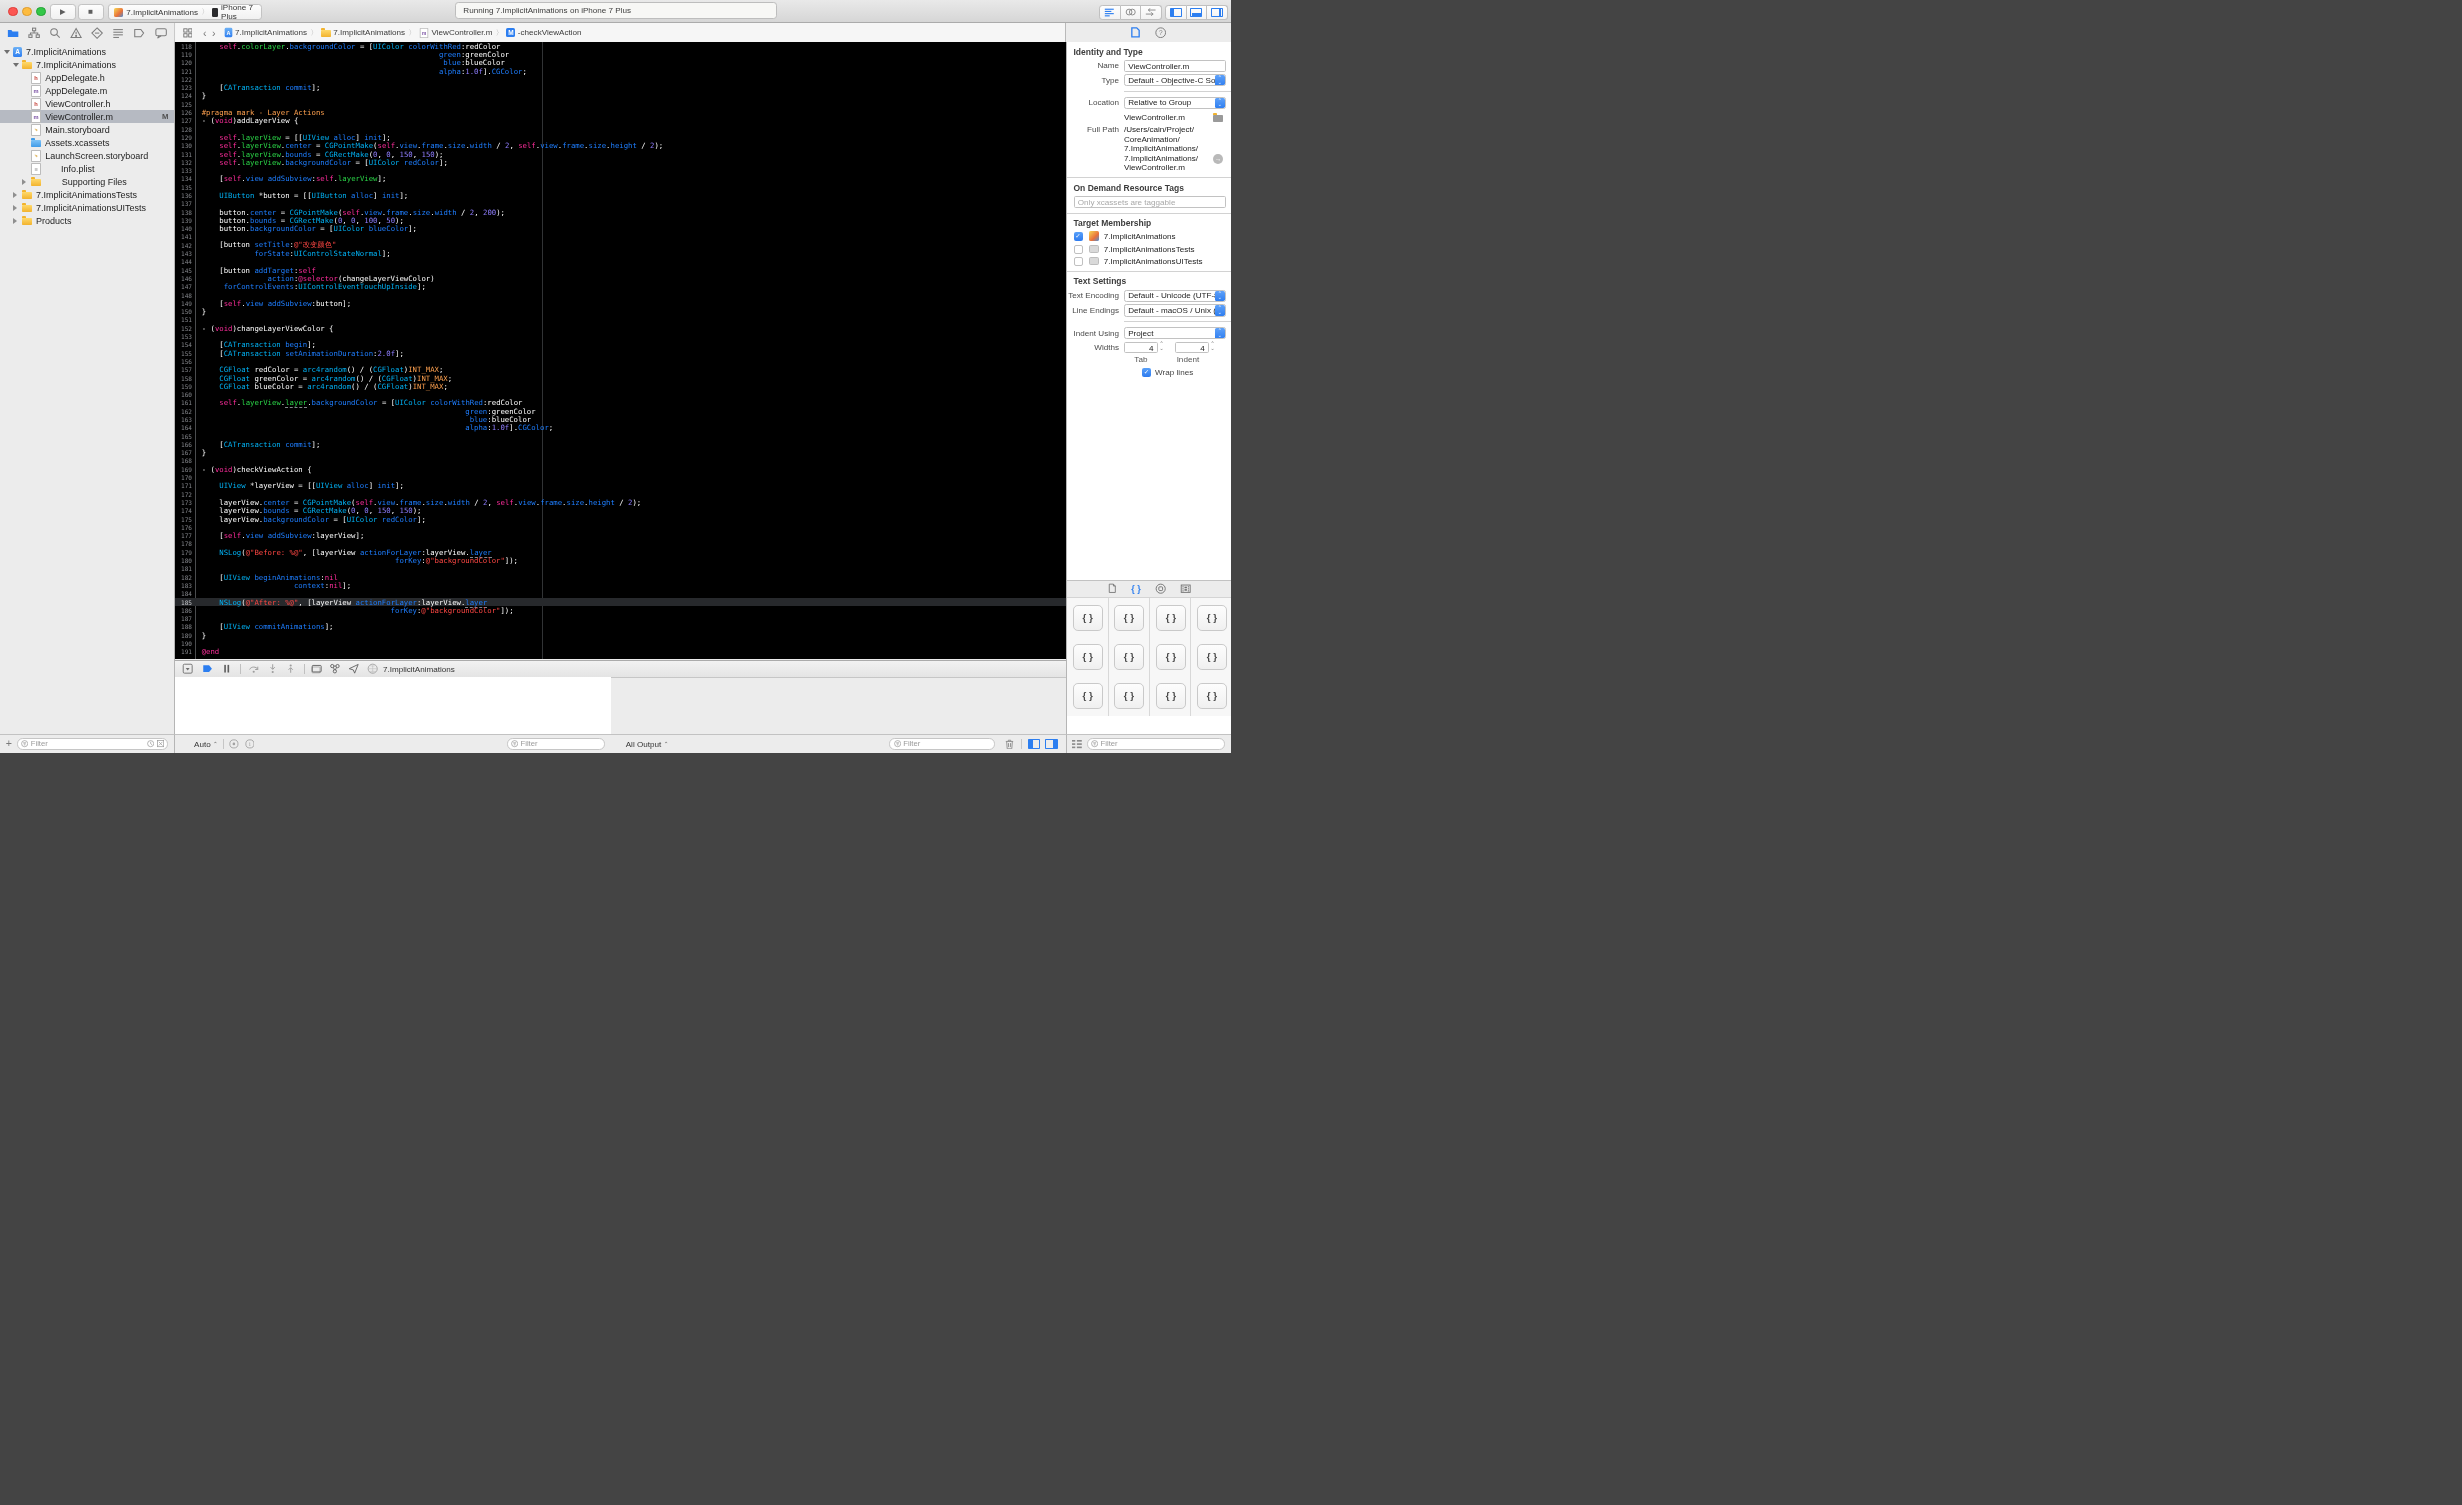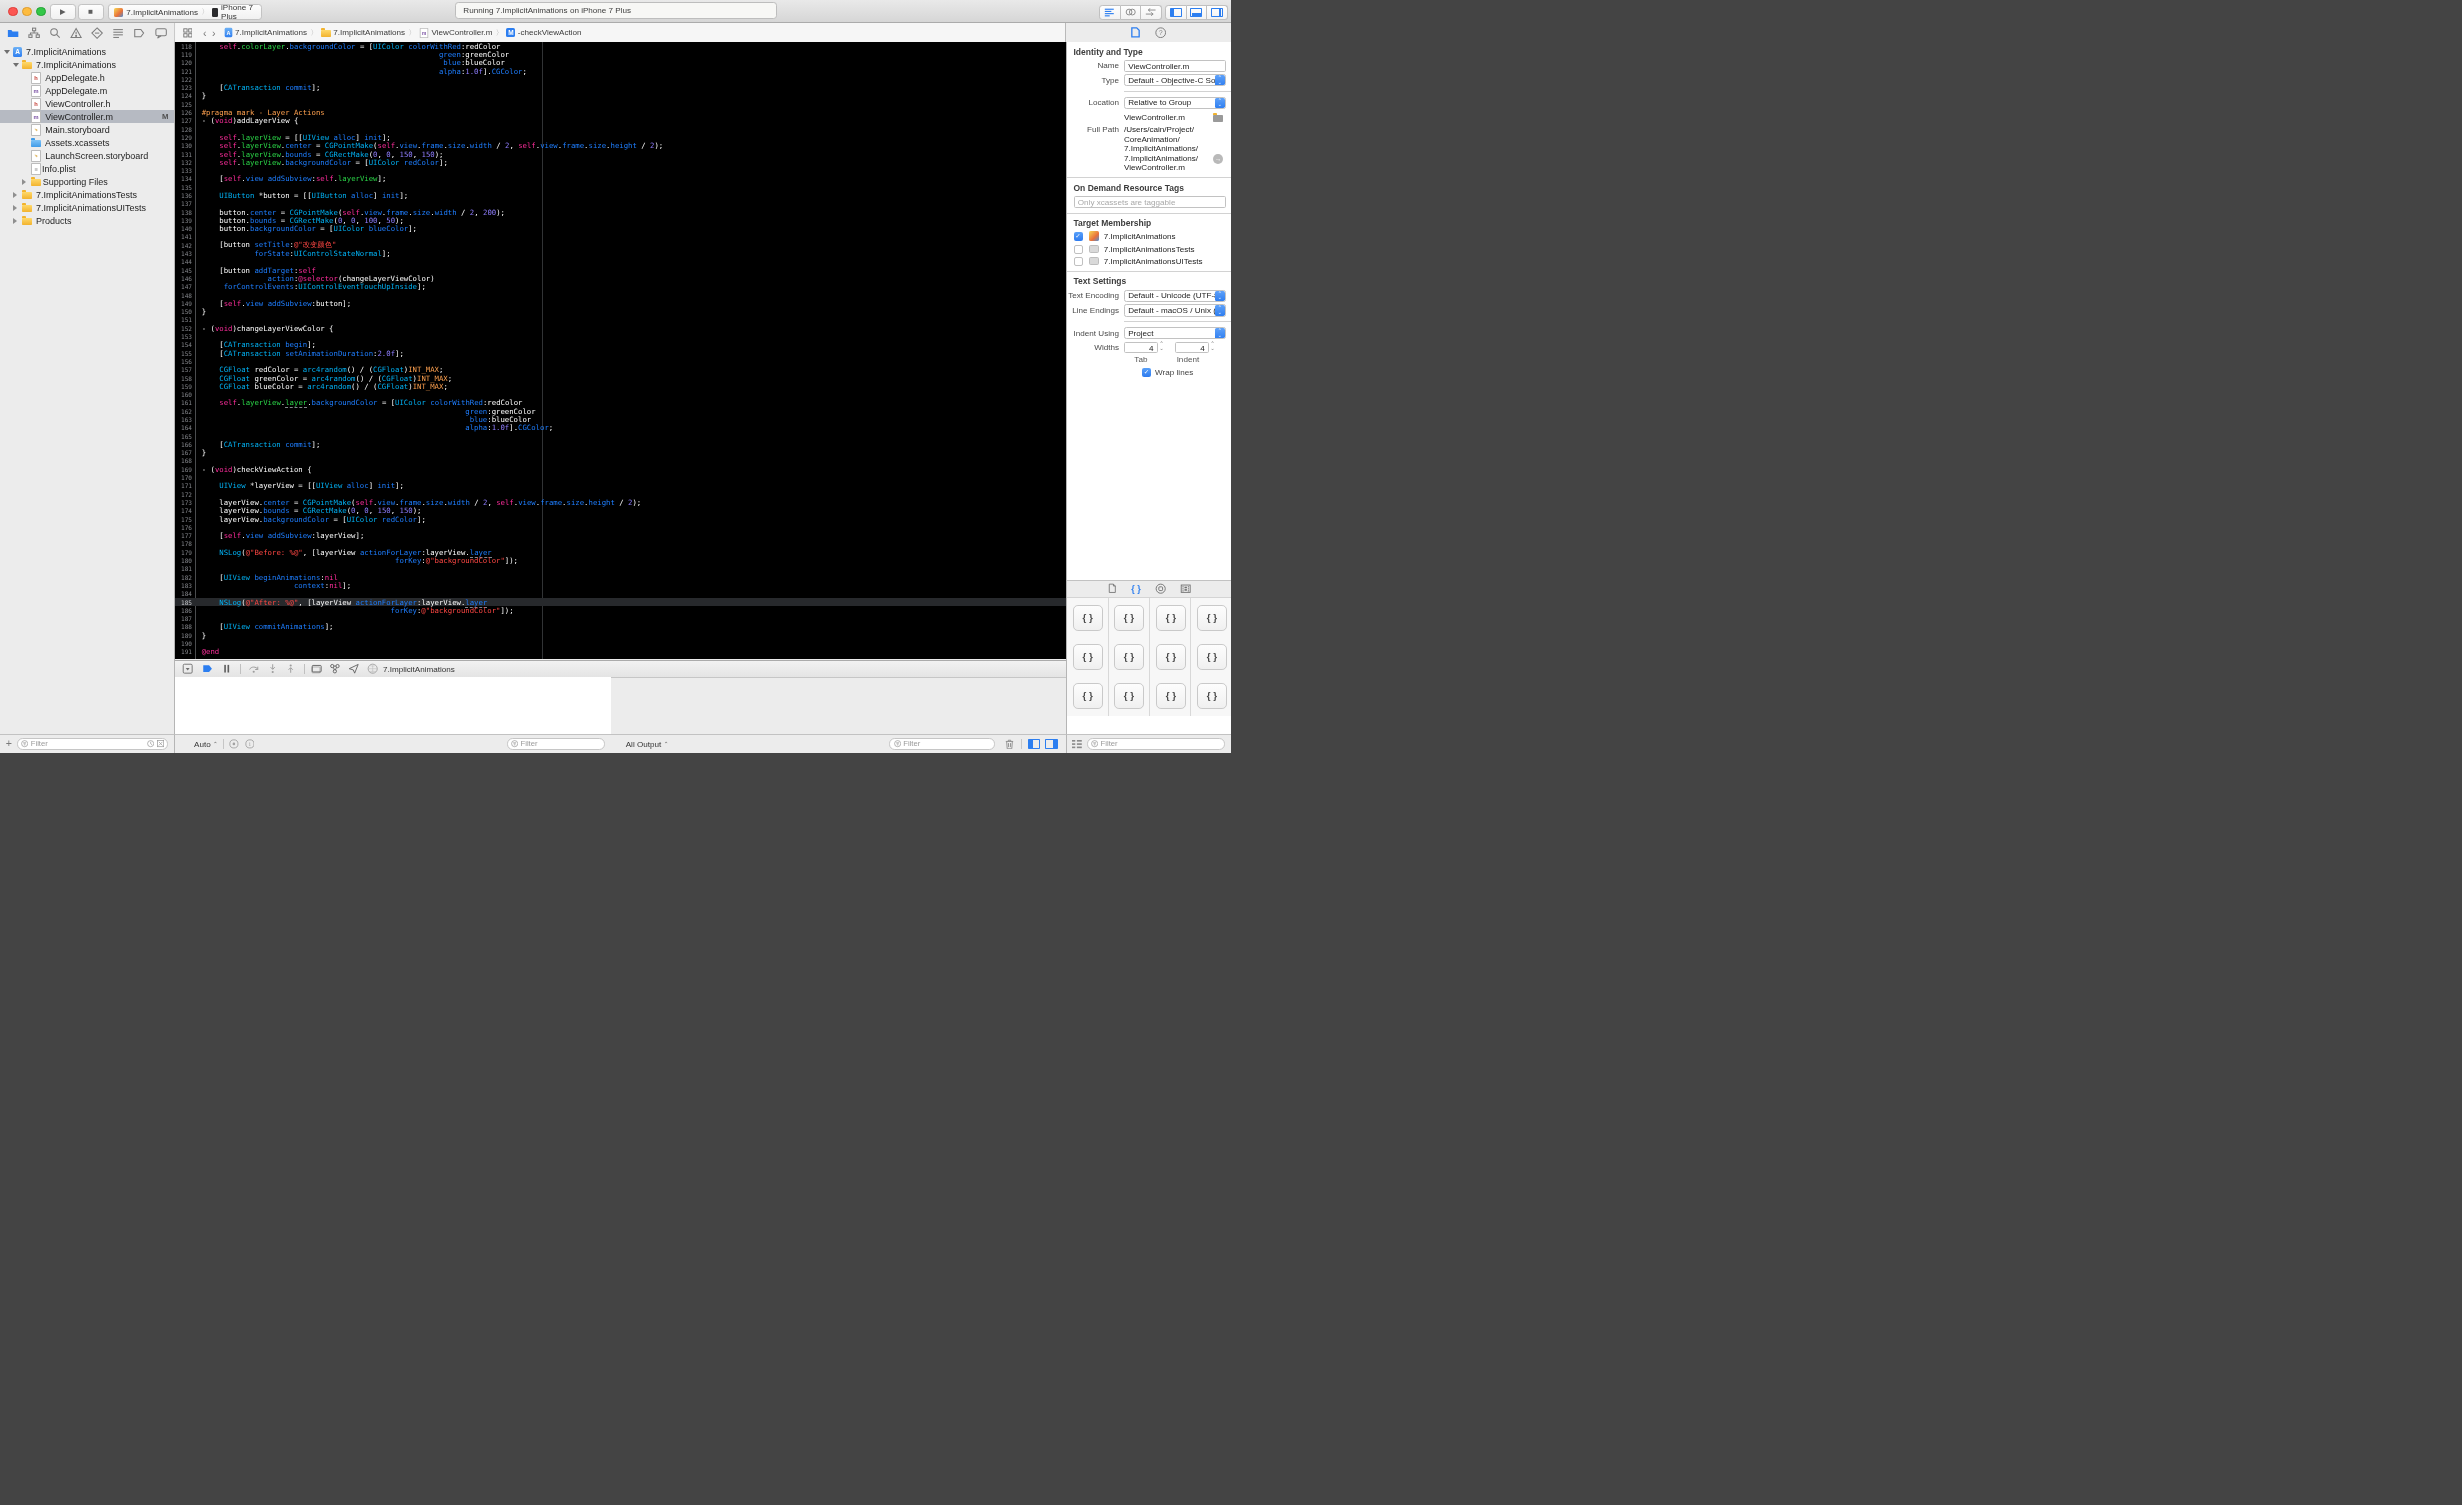--- a/index.html
+++ b/index.html
@@ -313,26 +313,26 @@
         <div class="trow">
           <span class="fold blue" style="margin-left: 31px;"></span>
           <span style="margin-left: 4.1px;">Assets.xcassets</span>
         </div>
         <div class="trow">
           <span class="doc" style="color: rgb(215, 163, 58); font-size: 4.9px; margin-left: 31px;">⤷</span>
           <span style="margin-left: 4.1px;">LaunchScreen.storyboard</span>
         </div>
         <div class="trow">
           <span class="doc" style="color: rgb(154, 154, 154); margin-left: 31px;">≡</span>
-          <span style="margin-left: 1px;">Info.plist</span>
+          <span style="margin-left: 20px;">Info.plist</span>
         </div>
         <div class="trow">
           <span class="disc closed" style="left: 22px;"></span>
           <span class="fold" style="margin-left: 31px;"></span>
-          <span style="margin-left: 2px;">Supporting Files</span>
+          <span style="margin-left: 21px;">Supporting Files</span>
         </div>
         <div class="trow">
           <span class="disc closed" style="left: 13px;"></span>
           <span class="fold" style="margin-left: 22px;"></span>
           <span style="margin-left: 4.1px;">7.ImplicitAnimationsTests</span>
         </div>
         <div class="trow">
           <span class="disc closed" style="left: 13px;"></span>
           <span class="fold" style="margin-left: 22px;"></span>
           <span style="margin-left: 4.1px;">7.ImplicitAnimationsUITests</span>

